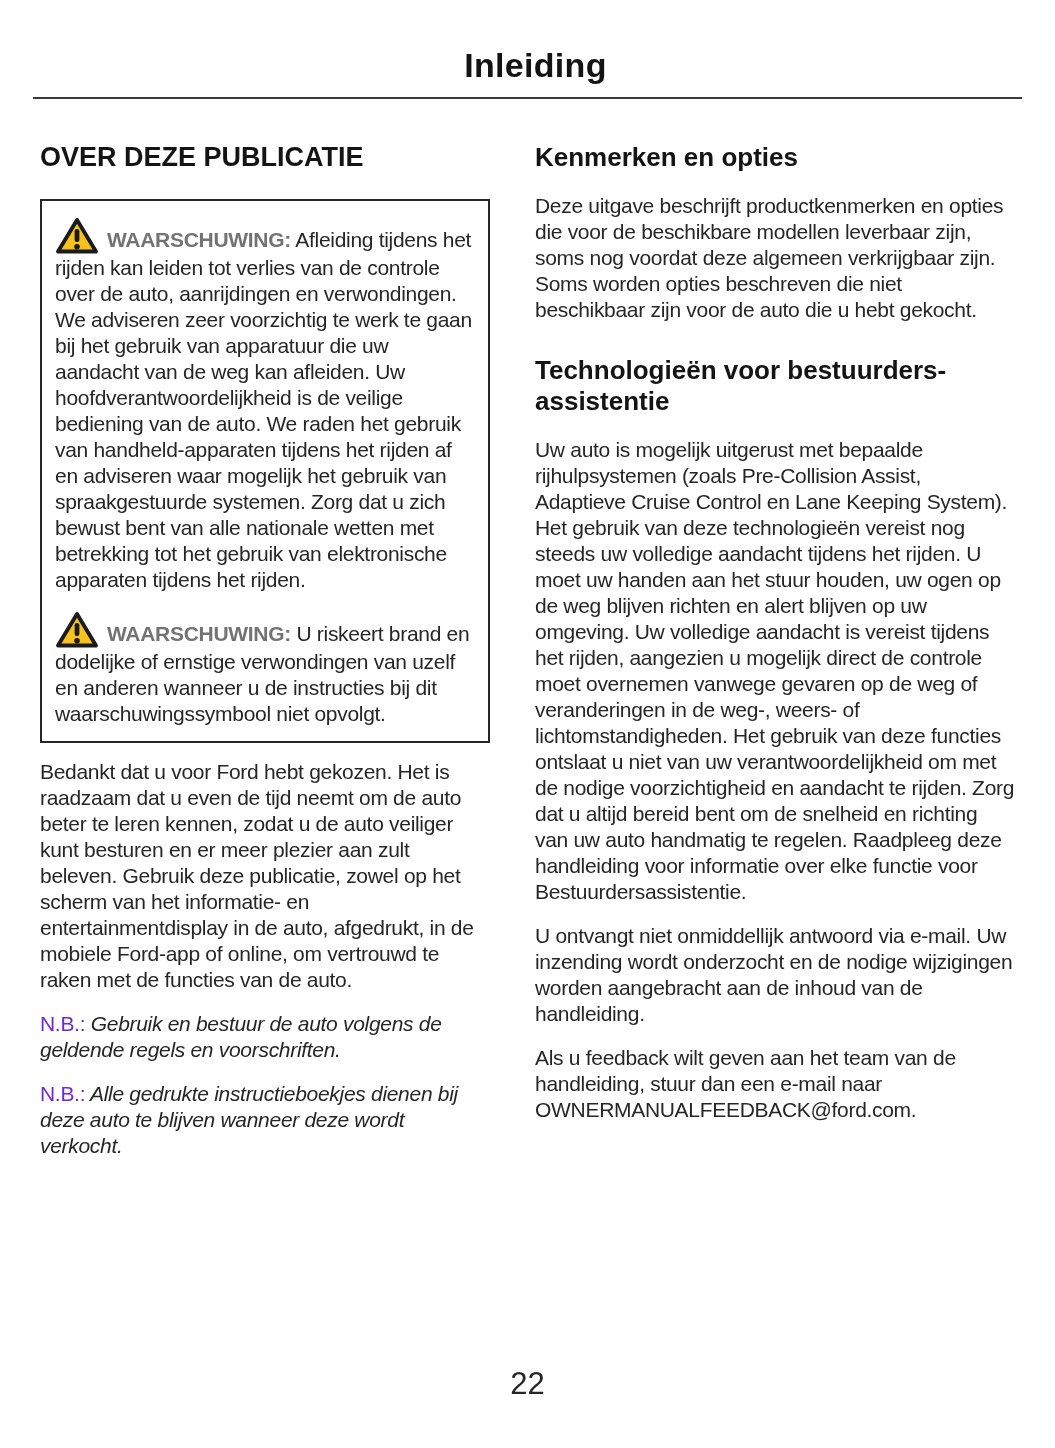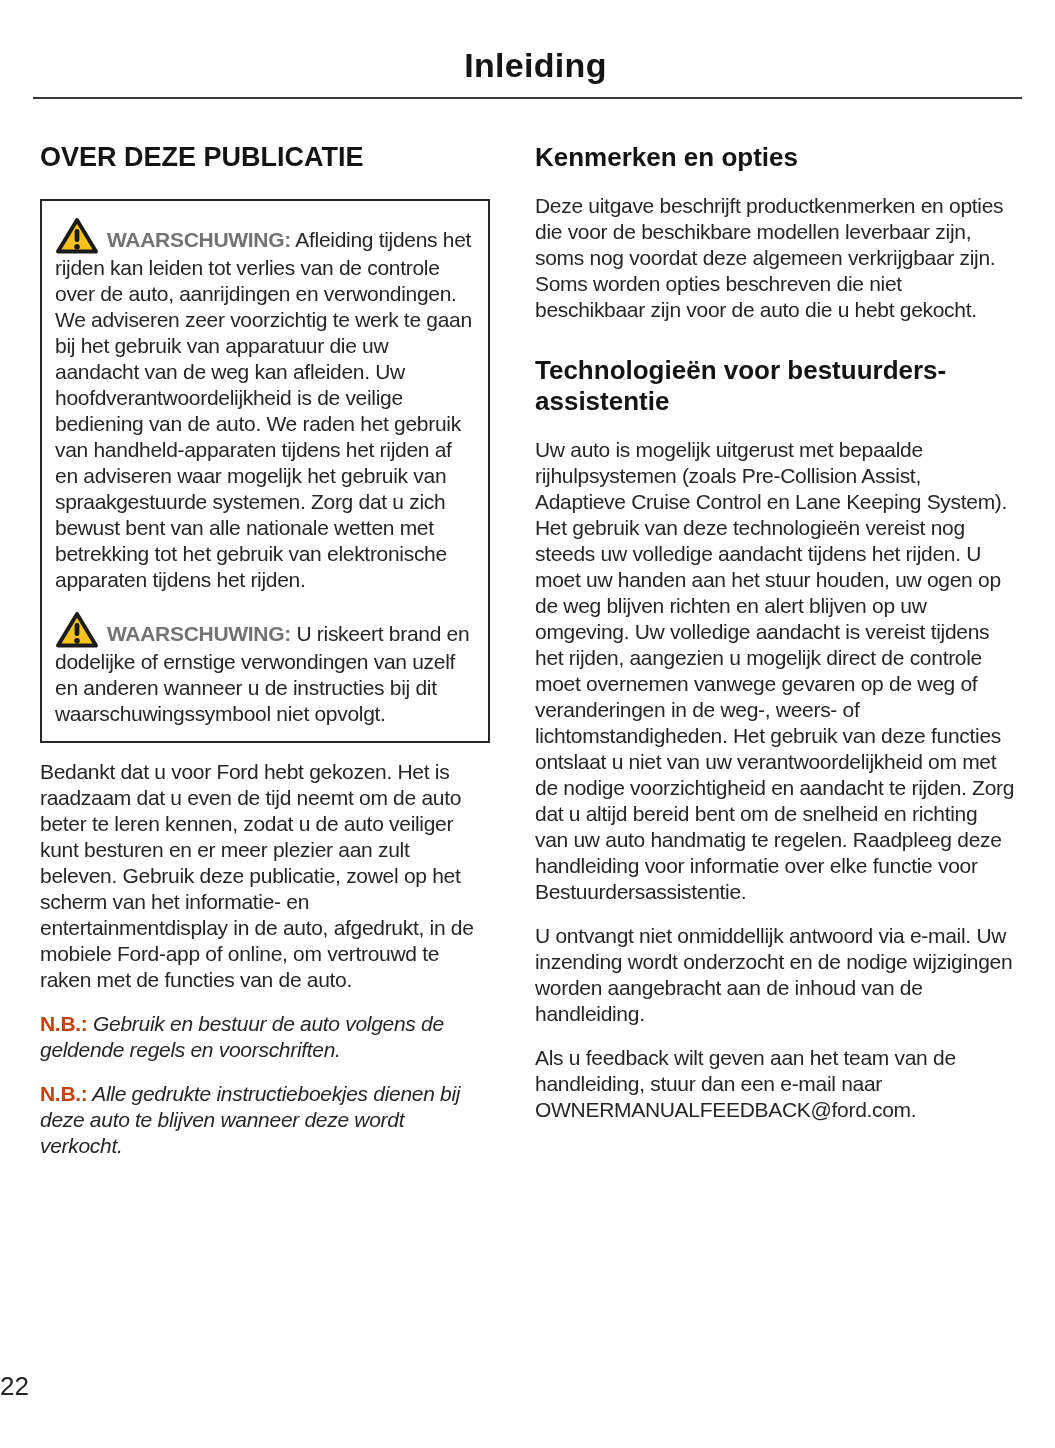--- a/index.html
+++ b/index.html
@@ -71,30 +71,30 @@
   .warning-icon {
     display: inline-block;
     width: 44px;
     height: 38px;
     vertical-align: -8px;
     margin-right: 8px;
   }
   .warning-icon svg { width: 100%; height: 100%; display: block; }
 
   .note { margin: 0 0 16px; }
-  .note-label { font-weight: 700; font-style: normal; color: #c2410c; }
+  .note-label { font-weight: 400; font-style: normal; color: #6d28d9; }
   .note-text { font-style: italic; }
 
   .page-number {
     position: absolute;
     left: 0;
     right: 0;
     bottom: 46px;
-    text-align: left;
-    font-size: 26px;
+    text-align: center;
+    font-size: 31px;
     color: #262626;
   }
 </style>
 </head>
 <body>
 
 <h1 class="page-title">Inleiding</h1>
 <hr class="rule">
 
 <div class="columns">

